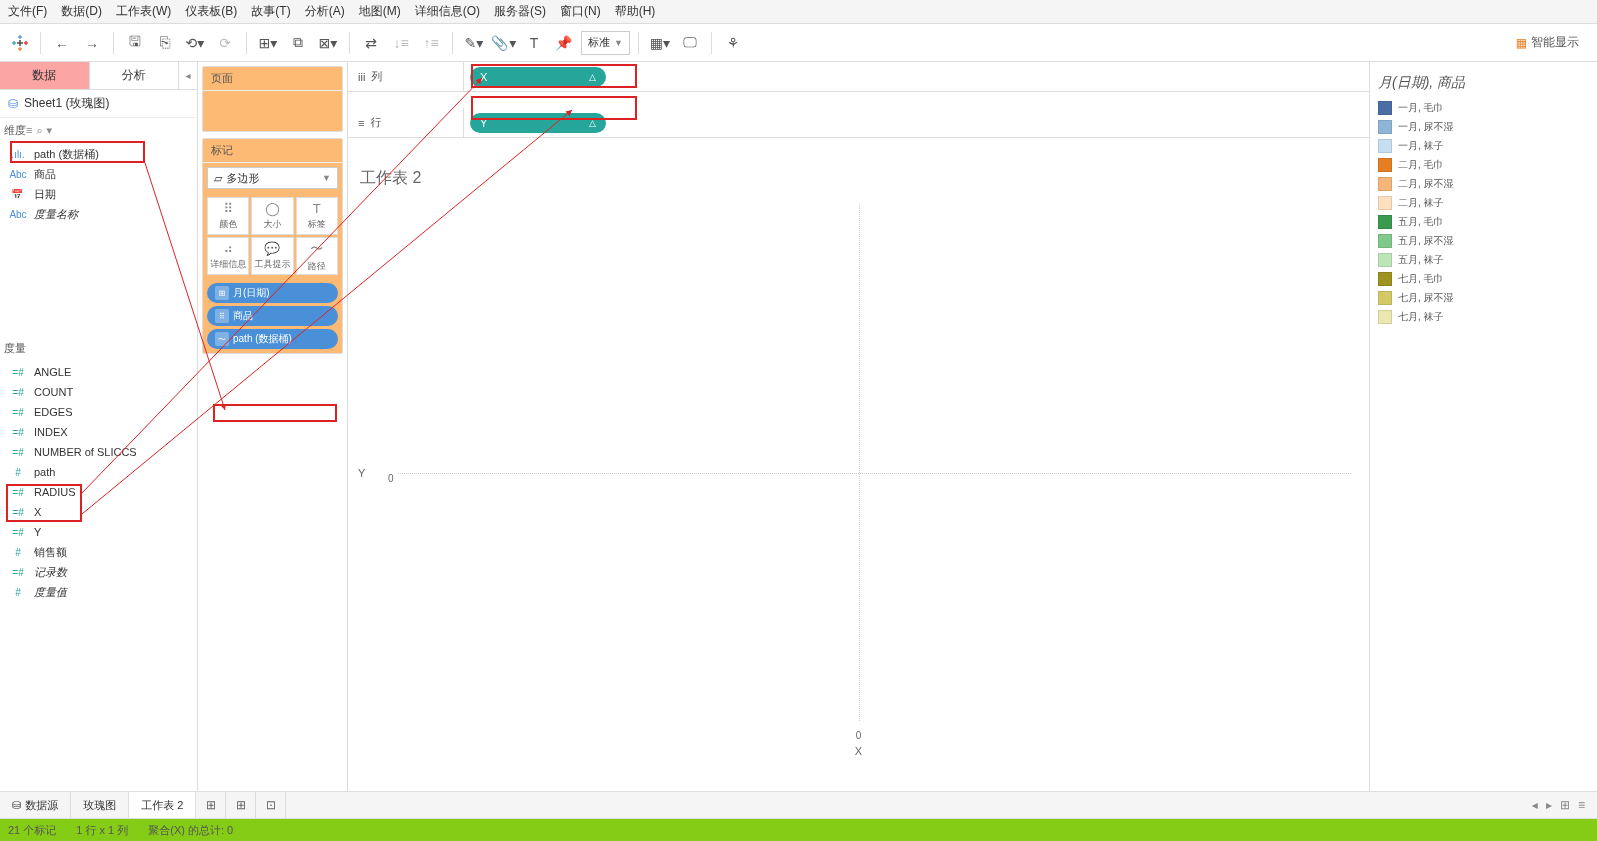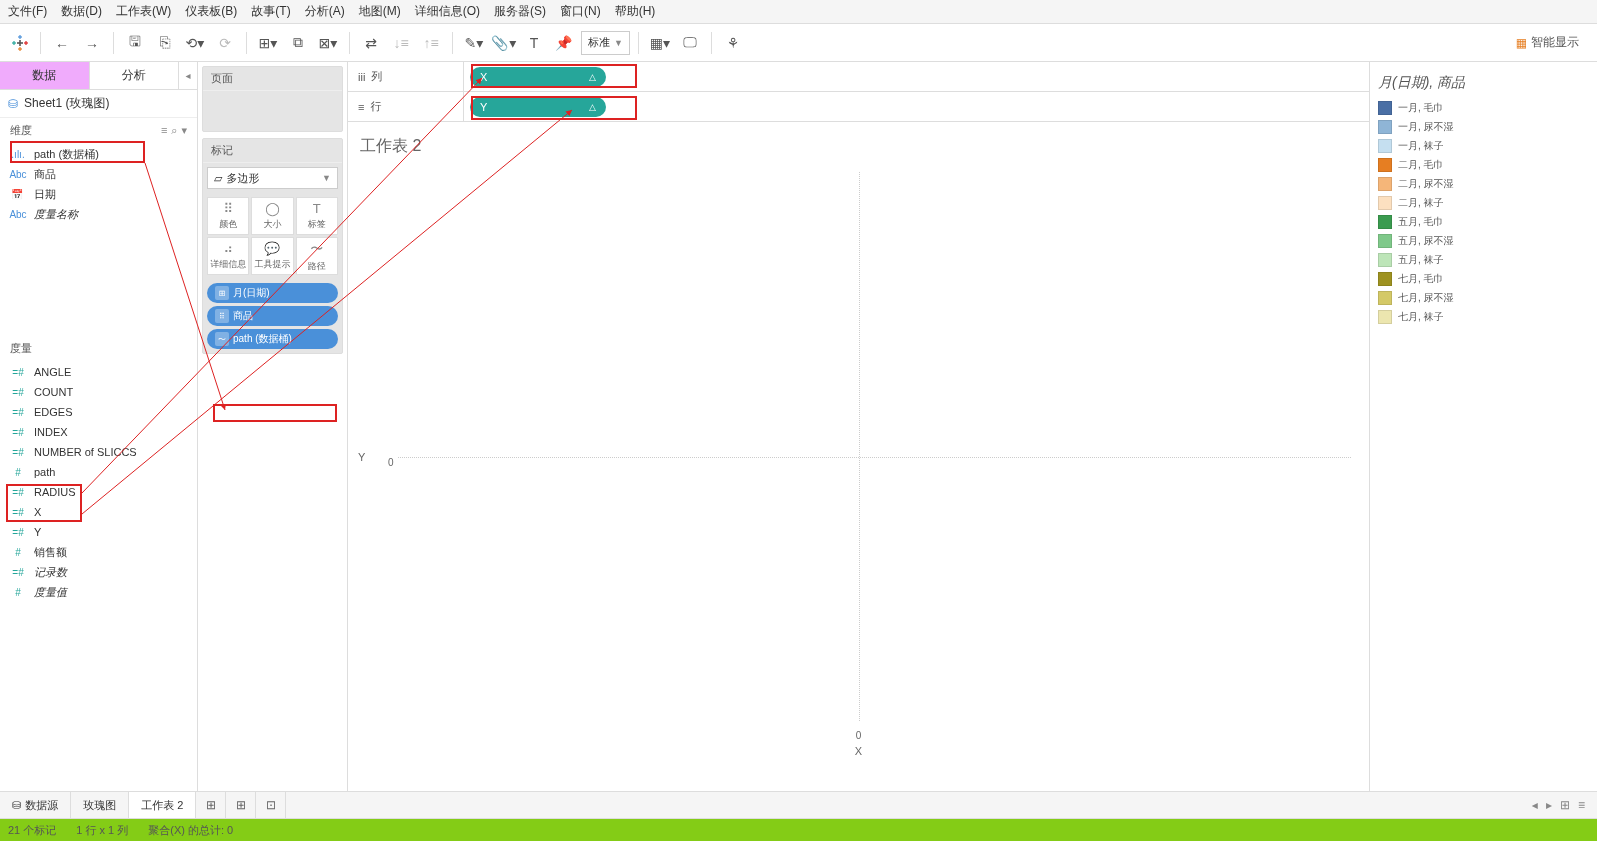--- a/index.html
+++ b/index.html
@@ -17,47 +17,47 @@
 .tb-logo { width: 24px; height: 24px; display: flex; align-items: center; justify-content: center; }
 .show-me { margin-left: auto; display: flex; align-items: center; gap: 4px; cursor: pointer; color: #555; padding-right: 10px; }
 
 
 .main { display: flex; height: calc(841px - 24px - 38px - 28px - 22px); }
 
 
 .data-panel { width: 198px; border-right: 1px solid #ddd; display: flex; flex-direction: column; }
 .dp-tabs { display: flex; height: 28px; border-bottom: 1px solid #ddd; }
 .dp-tab { flex: 1; display: flex; align-items: center; justify-content: center; border-right: 1px solid #ddd; cursor: pointer; position: relative; }
-.dp-tab.active { background: #f0abfc; }
+.dp-tab.active { background: #fca5a5; }
 .dp-arrow { width: 18px; display: flex; align-items: center; justify-content: center; color: #888; font-size: 10px; }
 .dp-source { height: 28px; display: flex; align-items: center; padding: 0 8px; gap: 6px; border-bottom: 1px solid #eee; }
-.dp-header { height: 24px; display: flex; align-items: center; padding: 0 10px; font-size: 11px; color: #555; justify-content: space-between; }
+.dp-header { height: 24px; display: flex; align-items: center; padding: 0 4px; font-size: 11px; color: #555; justify-content: flex-start; }
 .dp-header-icons { display: flex; gap: 4px; color: #888; font-size: 11px; }
 .field-list { padding: 2px 0; }
 .field { height: 20px; display: flex; align-items: center; padding: 0 8px; gap: 6px; cursor: pointer; font-size: 11px; }
 .f-icon { width: 20px; text-align: center; font-size: 10px; color: #4a90d9; }
 .f-icon.m { color: #26a69a; }
 .f-name { flex: 1; white-space: nowrap; overflow: hidden; }
 .f-name.italic { font-style: italic; }
 
 
 .cards-panel { width: 150px; border-right: 1px solid #ddd; display: flex; flex-direction: column; gap: 6px; padding: 4px; }
-.card { border: 1px solid #ddd; background: #e5e5e5; border-radius: 2px; }
+.card { border: 1px solid #ddd; background: #fdba74; border-radius: 2px; }
 .card-title { padding: 4px 8px; font-size: 11px; color: #555; border-bottom: 1px solid #eee; }
 .card-body { min-height: 40px; padding: 4px; }
 .mark-type { margin: 4px; border: 1px solid #ccc; background: #fff; height: 22px; display: flex; align-items: center; padding: 0 6px; font-size: 11px; gap: 4px; }
 .mark-grid { display: grid; grid-template-columns: repeat(3, 1fr); gap: 2px; padding: 4px; }
 .mark-cell { height: 38px; border: 1px solid #ddd; background: #fff; display: flex; flex-direction: column; align-items: center; justify-content: center; font-size: 9px; color: #666; gap: 2px; cursor: pointer; }
 .mark-cell-icon { font-size: 13px; color: #888; }
 .mark-pills { padding: 4px; display: flex; flex-direction: column; gap: 3px; }
 .mark-pill { height: 20px; border-radius: 10px; background: #4a90d9; color: #fff; display: flex; align-items: center; padding: 0 8px; font-size: 10px; gap: 4px; }
 .mark-pill-icon { width: 14px; height: 14px; background: rgba(255,255,255,0.3); border-radius: 2px; display: flex; align-items: center; justify-content: center; font-size: 8px; }
 
 
-.view-area { flex: 1; display: flex; flex-direction: column; }
+.view-area { flex: 1; display: flex; flex-direction: column; gap: 16px; }
 .shelf-row { height: 30px; border-bottom: 1px solid #ddd; display: flex; align-items: center; }
 .shelf-label { width: 116px; padding: 0 10px; display: flex; align-items: center; gap: 6px; font-size: 11px; color: #555; border-right: 1px solid #ddd; height: 100%; }
 .shelf-content { flex: 1; padding: 0 6px; display: flex; align-items: center; }
 .pill { height: 20px; border-radius: 10px; padding: 0 10px; display: flex; align-items: center; color: #fff; font-size: 11px; min-width: 136px; justify-content: space-between; }
 .pill.green { background: #26a69a; }
 .pill-delta { font-size: 9px; }
 
 .viz-container { flex: 1; display: flex; padding: 10px; }
 .viz { flex: 1; position: relative; }
 .viz-title { font-size: 16px; color: #666; padding: 4px 2px 12px; }

